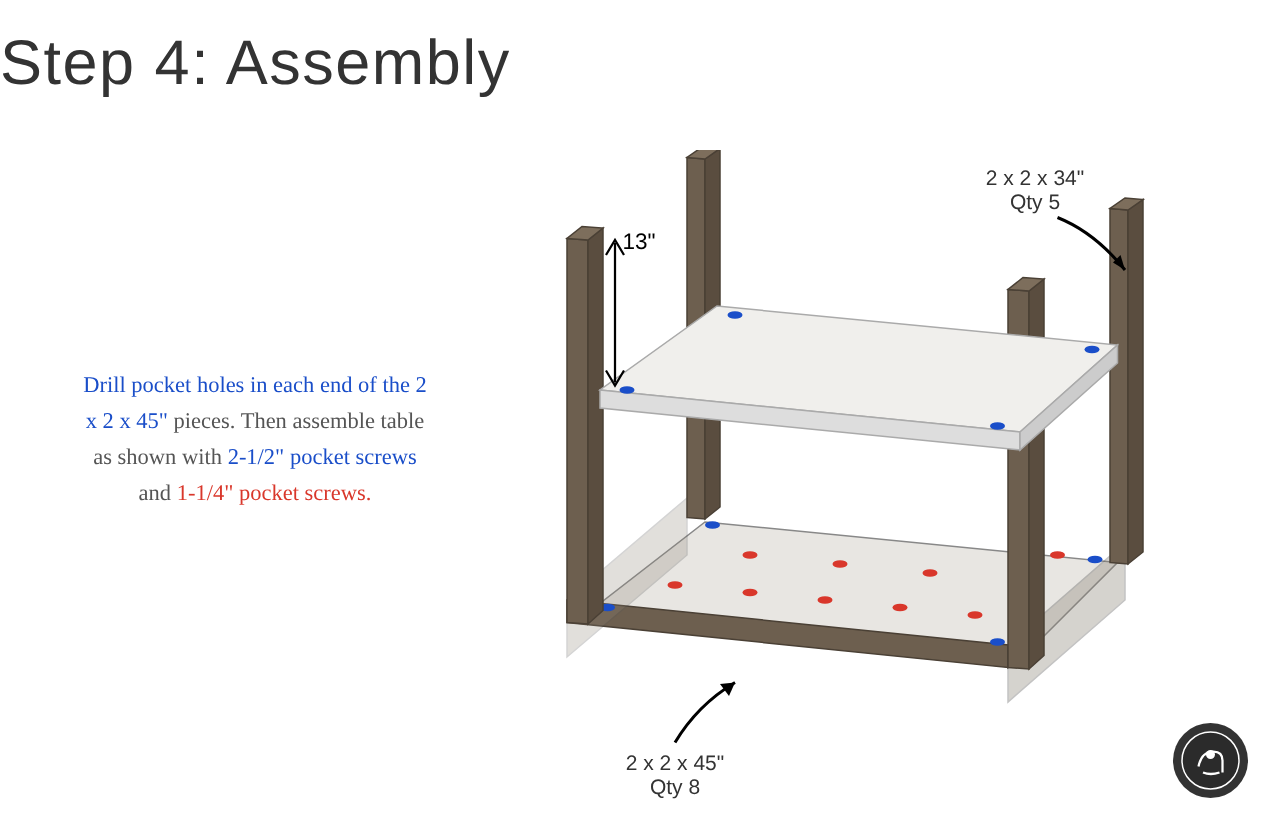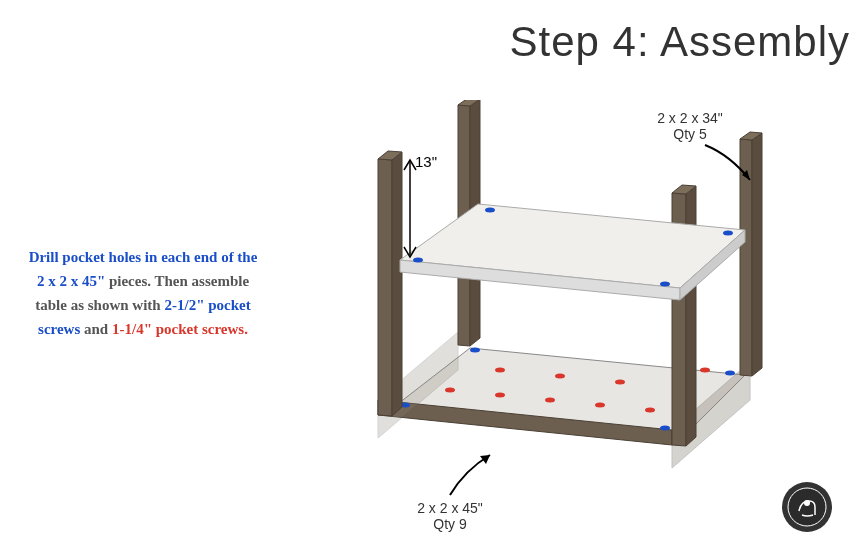--- a/index.html
+++ b/index.html
@@ -1,18 +1,18 @@
 <!DOCTYPE html>
 <html><head>
   <meta charset="utf-8">
   <style>
     * { margin: 0; padding: 0; box-sizing: border-box; }
     body { width: 850px; height: 550px; background: #fff; font-family: Georgia, serif; position: relative; overflow: hidden; }
-    .title { text-align: right; font-size: 42px; font-weight: 300; color: #333; padding-top: 18px; font-family: 'Helvetica Neue', Arial, sans-serif; letter-spacing: 1px; }
-    .instructions { position: absolute; left: 28px; top: 245px; width: 230px; text-align: center; font-size: 15px; line-height: 1.6; color: #555; font-weight: bold; }
+    .title { text-align: left; font-size: 42px; font-weight: 300; color: #333; padding-top: 18px; font-family: 'Helvetica Neue', Arial, sans-serif; letter-spacing: 1px; }
+    .instructions { position: absolute; left: 55px; top: 245px; width: 230px; text-align: center; font-size: 15px; line-height: 1.6; color: #555; }
     .blue { color: #1a4ec9; }
     .red { color: #d9372b; }
     .diagram { position: absolute; left: 300px; top: 100px; width: 500px; height: 380px; }
     .callout { position: absolute; font-size: 14px; color: #333; text-align: center; font-family: Arial, sans-serif; }
     .callout-1 { left: 640px; top: 110px; width: 100px; }
     .callout-2 { left: 395px; top: 500px; width: 110px; }
     .dim-label { position: absolute; left: 415px; top: 153px; font-size: 15px; font-family: Arial, sans-serif; }
     .part-label { position: absolute; font-weight: bold; font-size: 15px; font-family: Arial, sans-serif; color: #333; }
     .shelf-label { left: 545px; top: 262px; }
     .top-label { left: 555px; top: 408px; }
@@ -28,21 +28,21 @@
   <span class="blue">Drill pocket holes in each end of the 2 x 2 x 45"</span><span> pieces. Then assemble table as shown with </span><span class="blue">2-1/2" pocket screws</span><span> and </span><span class="red">1-1/4" pocket screws</span><span class="red">.</span>
 </div>
 
 <div class="callout callout-1">
   <div>2 x 2 x 34"</div>
   <div>Qty 5</div>
 </div>
 
 <div class="callout callout-2">
   <div>2 x 2 x 45"</div>
-  <div>Qty 9</div>
+  <div>Qty 8</div>
 </div>
 
 <div class="dim-label">13"</div>
 
 <div class="part-label shelf-label">Shelf</div>
 <div class="part-label top-label">Top</div>
 
 <div class="diagram">
 <svg width="500" height="400" viewBox="0 0 500 400">
 

